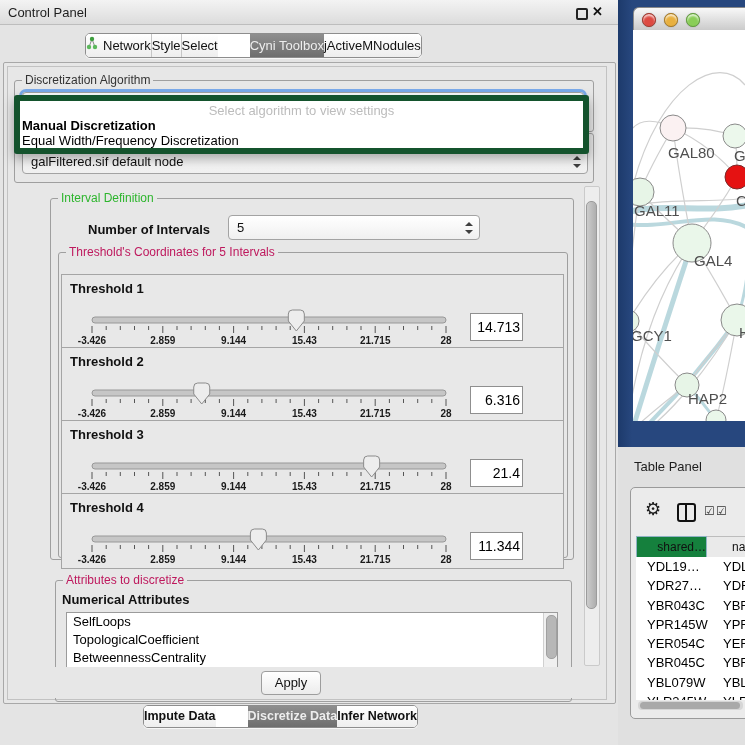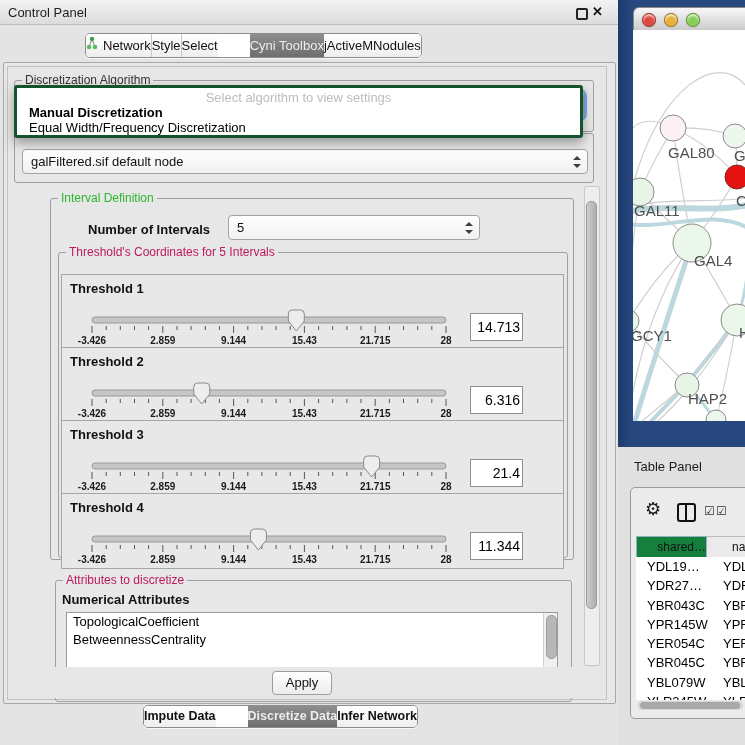--- a/index.html
+++ b/index.html
@@ -45,25 +45,25 @@
   .combo .val{position:absolute;left:8px;top:0;bottom:0;display:flex;align-items:center;}
   .arrows{position:absolute;right:6px;top:50%;width:8px;height:12px;transform:translateY(-50%);}
   .arrows::before{content:"";position:absolute;top:0;left:0;
     border-left:4px solid transparent;border-right:4px solid transparent;border-bottom:4px solid #3f3f3f;}
   .arrows::after{content:"";position:absolute;bottom:0;left:0;
     border-left:4px solid transparent;border-right:4px solid transparent;border-top:4px solid #3f3f3f;}
 
   #algo-group{left:14px;top:80px;width:578px;height:50px;}
   #algo-combo{left:22px;top:92px;width:560px;height:24px;
     box-shadow:0 0 0 3px rgba(95,155,235,.8);}
-  #algo-popup{position:absolute;left:14px;top:85px;width:563px;height:47px;z-index:10;
-    background:#fff;border:3px solid #14532d;border-radius:3px;
+  #algo-popup{position:absolute;left:14px;top:95px;width:563px;height:47px;z-index:10;
+    background:#fff;border:6px solid #14532d;border-radius:3px;
     box-shadow:0 5px 12px rgba(0,0,0,.35);}
   .popup-hint{text-align:center;color:#bcbcbc;font-size:13px;line-height:15px;margin-top:2px;}
-  .popup-item{font-size:13px;line-height:15px;padding-left:12px;color:#000;}
+  .popup-item{font-size:13px;line-height:15px;padding-left:2px;color:#000;}
   .popup-item.hl{font-weight:bold;}
 
   #tabledata-group{left:14px;top:133px;width:578px;height:48px;}
   #tabledata-combo{left:22px;top:149px;width:564px;height:23px;}
 
   .vscroll{position:absolute;left:584px;top:186px;width:14px;height:478px;
     background:#ededed;border:1px solid #cacaca;border-radius:2px;}
   .vthumb{position:absolute;left:1px;top:14px;width:9px;height:406px;
     background:linear-gradient(90deg,#cccccc,#aeaeae);border:1px solid #9b9b9b;border-radius:5px;}
 
@@ -80,21 +80,21 @@
 
   #attr-group{left:55px;top:580px;width:515px;height:120px;}
   #attr-label{position:absolute;left:62px;top:592px;font-size:13px;font-weight:bold;color:#111;}
   #attr-list{position:absolute;left:66px;top:612px;width:490px;height:80px;background:#fff;
     border:1px solid #9b9b9b;overflow:hidden;}
   .attr-item{font-size:13px;line-height:18px;padding-left:6px;color:#000;white-space:nowrap;}
   #attr-scroll{position:absolute;left:476px;top:0;width:13px;height:80px;background:#f0f0f0;border-left:1px solid #d0d0d0;}
   #attr-thumb{position:absolute;left:2px;top:2px;width:9px;height:42px;background:#b7b7b7;border:1px solid #a0a0a0;border-radius:5px;}
 
   #apply-bar{position:absolute;left:8px;top:667px;width:596px;height:31px;background:#e7e7e7;z-index:3;}
-  #apply-btn{position:absolute;left:264px;top:4px;width:58px;height:22px;
+  #apply-btn{position:absolute;left:253px;top:4px;width:58px;height:22px;
     background:linear-gradient(#ffffff,#ececec);border:1px solid #9d9d9d;border-radius:4px;
     font-size:13px;text-align:center;line-height:22px;color:#111;}
 
   
   #desktop{position:absolute;left:618px;top:0;width:127px;height:447px;
     background:linear-gradient(90deg,#1d3a6b 0px,#27477e 14px);}
   #net-titlebar{position:absolute;left:633px;top:7px;width:112px;height:23px;
     background:linear-gradient(#f8f8f8,#c9c9c9);border:1px solid #8a8a8a;border-right:none;
     border-radius:6px 0 0 0;}
   .light{position:absolute;top:5px;width:12px;height:12px;border-radius:50%;
@@ -360,20 +360,21 @@
         <div class="thr-value">11.344</div>
       </div>
     </div>
 
   <div class="group" id="attr-group">
     <span class="gtitle blue">Attributes to discretize</span>
   </div>
   <div id="attr-label">Numerical Attributes</div>
   <div id="attr-list">
     <div id="attr-items">
+        <div class="attr-item">SelfLoops</div>
         <div class="attr-item">TopologicalCoefficient</div>
         <div class="attr-item">BetweennessCentrality</div>
       </div>
     <div id="attr-scroll">
       <div id="attr-thumb"></div>
     </div>
   </div>
 
   <div id="apply-bar">
     <div id="apply-btn">Apply</div>

